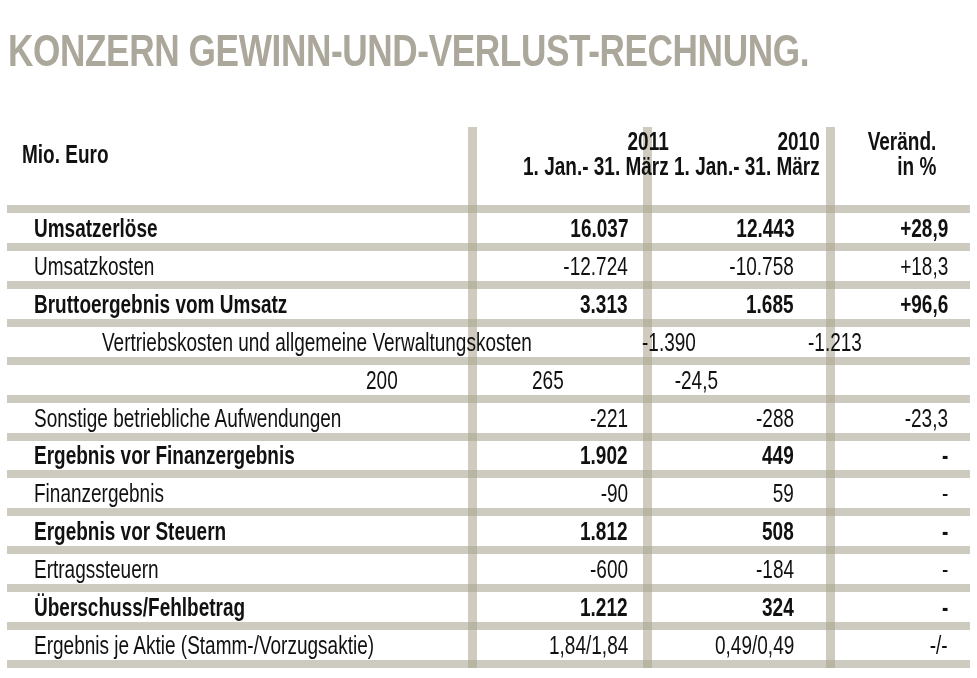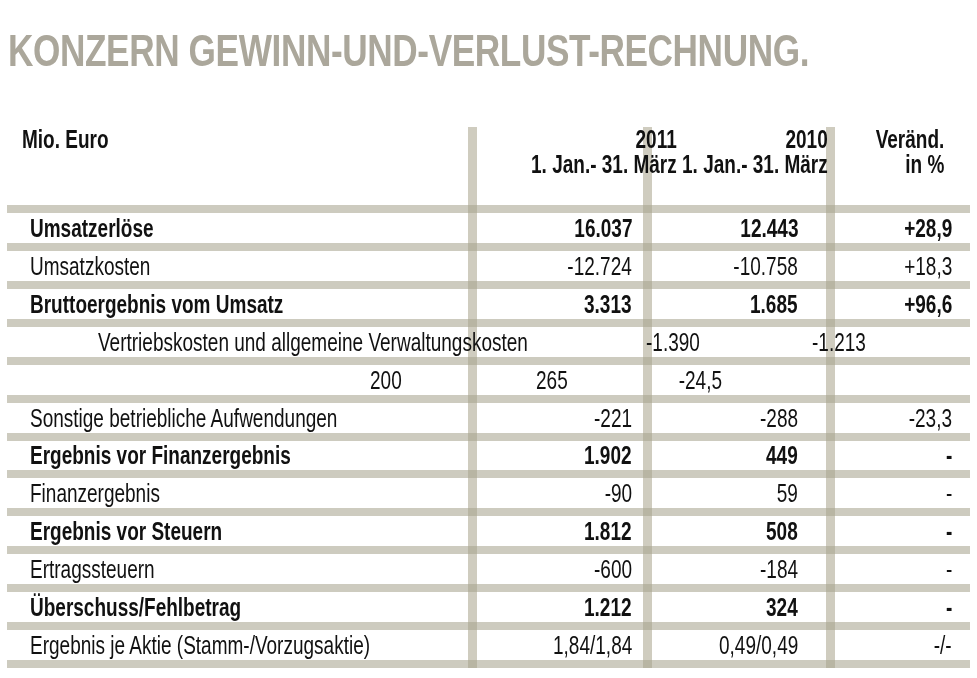--- a/index.html
+++ b/index.html
@@ -57,21 +57,21 @@
   .grid {
     position: absolute;
     inset: 0;
     display: flex;
     flex-direction: column;
   }
   .thead {
     height: 78px;
     flex: none;
     display: flex;
-    align-items: flex-start;
+    align-items: center;
     box-sizing: border-box;
     padding-bottom: 24px;
     font-size: 25px;
     font-weight: bold;
     line-height: 25px;
   }
   .hsep {
     height: 8px;
     flex: none;
     position: relative;
@@ -83,21 +83,21 @@
     display: flex;
     align-items: center;
     font-size: 25px;
     line-height: 26px;
     justify-content: center;
   }
   .trow.bold { font-weight: bold; }
 
   .c-label  { width: 461px; flex: none; box-sizing: border-box; padding-left: 15px; text-align: left; }
   .c-gap    { width: 9px;   flex: none; }
-  .c-2011   { width: 142px; flex: none; box-sizing: border-box; padding-right: 3px;  text-align: right; margin-left: 8px; }
+  .c-2011   { width: 142px; flex: none; box-sizing: border-box; padding-right: 3px;  text-align: right; }
   .c-2010   { width: 174px; flex: none; box-sizing: border-box; padding-right: 20px;  text-align: right; }
   .c-change { width: 135px; flex: none; box-sizing: border-box; padding-right: 10px; text-align: right; padding-left: 9px; }
 
   .hcol { text-align: right; }
 </style>
 </head>
 <body>
 
 <h1 class="page-title">KONZERN GEWINN-UND-VERLUST-RECHNUNG.</h1>
 

